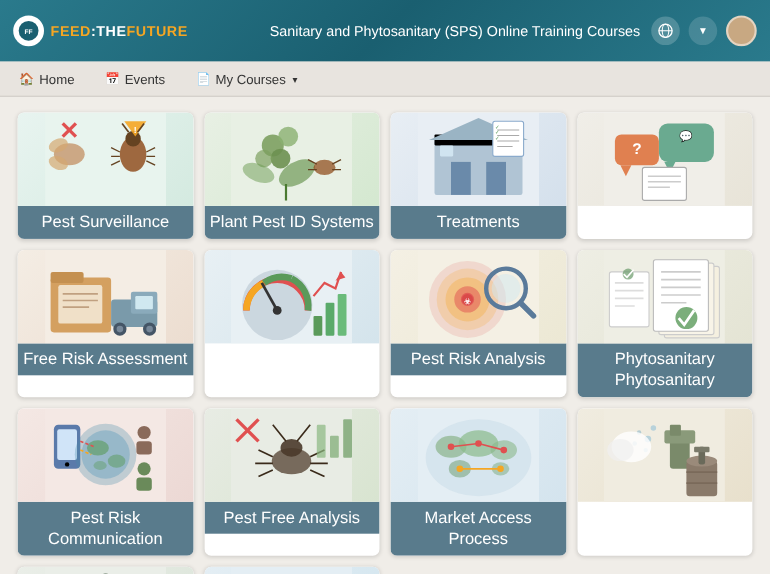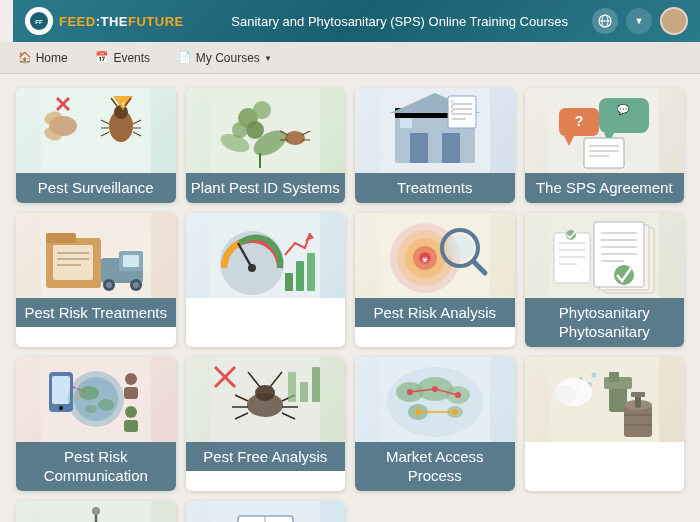--- a/index.html
+++ b/index.html
@@ -1,26 +1,25 @@
 <!DOCTYPE html>
 <html><head>
   <meta charset="utf-8">
   <style>
     * { box-sizing: border-box; margin: 0; padding: 0; }
     body { width: 700px; height: 522px; font-family: Arial, sans-serif; background: #f0ede8; overflow: hidden; }
 
     
     .header {
       background: linear-gradient(135deg, #2a7a8c 0%, #1a5f70 50%, #2a7a8c 100%);
-      height: 42px;
+      height: 56px;
       display: flex;
       align-items: center;
       padding: 0 12px;
-      gap: 24px;
-      margin-left: 13px;
+      gap: 10px;
     }
     .header-logo {
       display: flex;
       align-items: center;
       gap: 6px;
     }
     .logo-emblem {
       width: 28px;
       height: 28px;
       background: white;
@@ -289,21 +288,20 @@
     <rect x="10" y="20" width="40" height="28" fill="#e08050" rx="6"></rect>
     <polygon points="15,48 25,48 20,58" fill="#e08050"></polygon>
     <text x="30" y="38" text-anchor="middle" fill="white" font-size="14" font-weight="bold">?</text>
 
     <rect x="35" y="50" width="40" height="30" fill="white" rx="2" stroke="#aaa" stroke-width="1"></rect>
     <line x1="40" y1="58" x2="70" y2="58" stroke="#ccc" stroke-width="1.5"></line>
     <line x1="40" y1="63" x2="70" y2="63" stroke="#ccc" stroke-width="1.5"></line>
     <line x1="40" y1="68" x2="60" y2="68" stroke="#ccc" stroke-width="1.5"></line>
   </svg>
         </div>
-        <div class="course-card-label">The SPS Agreement</div>
       </div>
       <div class="course-card">
         <div class="course-card-image bg-pest-risk-assessment">
           <svg width="110" height="85" viewBox="0 0 110 85">
     <rect width="110" height="85" fill="#f4ede4"></rect>
 
     <rect x="5" y="25" width="55" height="50" fill="#d4a060" rx="3"></rect>
     <rect x="5" y="20" width="30" height="10" fill="#c49050" rx="2"></rect>
 
     <rect x="12" y="32" width="40" height="35" fill="#f0e0c8" rx="2"></rect>
@@ -313,21 +311,21 @@
 
     <rect x="60" y="45" width="42" height="25" fill="#7a9aaa" rx="3"></rect>
     <rect x="78" y="38" width="24" height="20" fill="#8aaabb" rx="2"></rect>
     <rect x="82" y="42" width="16" height="12" fill="#d0e8f0" rx="1"></rect>
     <circle cx="68" cy="72" r="6" fill="#445566"></circle>
     <circle cx="68" cy="72" r="3" fill="#778899"></circle>
     <circle cx="95" cy="72" r="6" fill="#445566"></circle>
     <circle cx="95" cy="72" r="3" fill="#778899"></circle>
   </svg>
         </div>
-        <div class="course-card-label">Pest Risk Treatments</div>
+        <div class="course-card-label">Free Risk Assessment</div>
       </div>
       <div class="course-card">
         <div class="course-card-image bg-pest-risk-management">
           <svg width="110" height="85" viewBox="0 0 110 85">
     <rect width="110" height="85" fill="#e8f0f4"></rect>
 
     <circle cx="42" cy="50" r="32" fill="#2a4a6a" opacity="0.15"></circle>
     <path d="M 14 55 A 28 28 0 0 1 70 55" stroke="#e05050" stroke-width="6" fill="none"></path>
     <path d="M 14 55 A 28 28 0 0 1 30 30" stroke="#f5a623" stroke-width="6" fill="none"></path>
     <path d="M 30 30 A 28 28 0 0 1 55 26" stroke="#5a9a5a" stroke-width="6" fill="none"></path>

